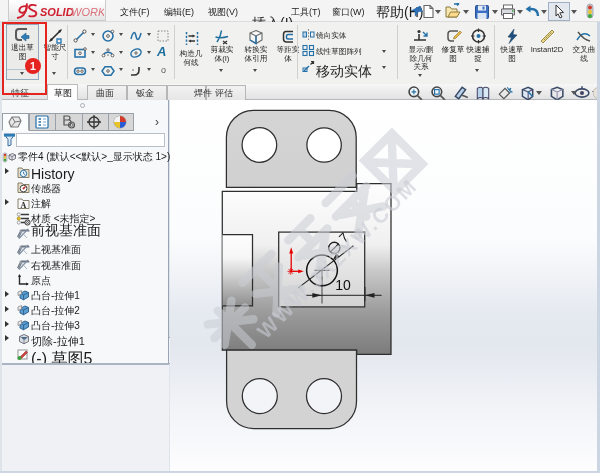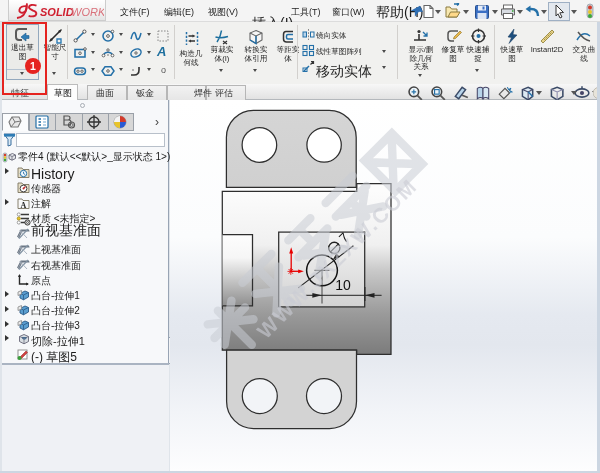--- a/index.html
+++ b/index.html
@@ -428,21 +428,21 @@
         <path d="M6 5.5 a2.4 2.4 0 0 0 4.6 0 Z" fill="#5a9ed0" stroke="#2a5a88" stroke-width="0.8"></path>
         <path d="M3.5 4.5 L8 6.5 L12.5 4.5 M8 6.5 L8 11.8" fill="none" stroke="#667" stroke-width="0.7"></path>
       </svg>
       <div class="t" style="left:31px;top:333.59999999999997px;font-size:11px">切除-拉伸1</div>
       <div class="abs" style="left:5px;top:335.2px;width:0;height:0;border-top:3.6px solid transparent;border-bottom:3.6px solid transparent;border-left:4.6px solid #333"></div>
       <svg class="abs" style="left:16px;top:347.4px" width="15" height="15" viewBox="0 0 15 15">
         <rect x="2" y="3" width="9" height="9" fill="#fff" stroke="#888" stroke-width="0.9"></rect>
         <path d="M4 10 L10 4 L11.5 5.5 L5.5 11.5 Z" fill="#d04040" stroke="#902020" stroke-width="0.5"></path>
         <circle cx="3.5" cy="11" r="2" fill="#3a9e3a"></circle>
       </svg>
-      <div class="t" style="left:31px;top:348.79999999999995px;font-size:12px">(-) 草图5</div>
+      <div class="t" style="left:31px;top:348.79999999999995px;font-size:16px">(-) 草图5</div>
       <div class="abs" style="left:0px;top:363px;width:169px;height:1.5px;background:#aab4c2"></div>
       <div class="abs" style="left:0px;top:364.5px;width:169px;height:108.5px;background:#eff1f5"></div>
       <div class="abs" style="left:169px;top:337px;width:7px;height:26.5px;background:#f2f3f5;border:1px solid #9aa4b2;border-left:none;border-radius:0 4px 4px 0"></div>
       <div class="abs" style="left:170.5px;top:347.5px;width:4.5px;height:4.5px;border-radius:50%;border:1px solid #889;"></div>
     </div>
 
 <div class="abs" style="left:170px;top:100px;width:427px;height:371px;background:linear-gradient(180deg,#ffffff 0%,#fbfcfd 37%,#e5e9f0 58%,#e3e7ee 66%,#f2f4f8 84%,#fdfdfe 100%)"></div>
 <div id="viewport">
       <svg class="abs" style="left:0;top:0" width="600" height="473" viewBox="0 0 600 473">
 <defs>

